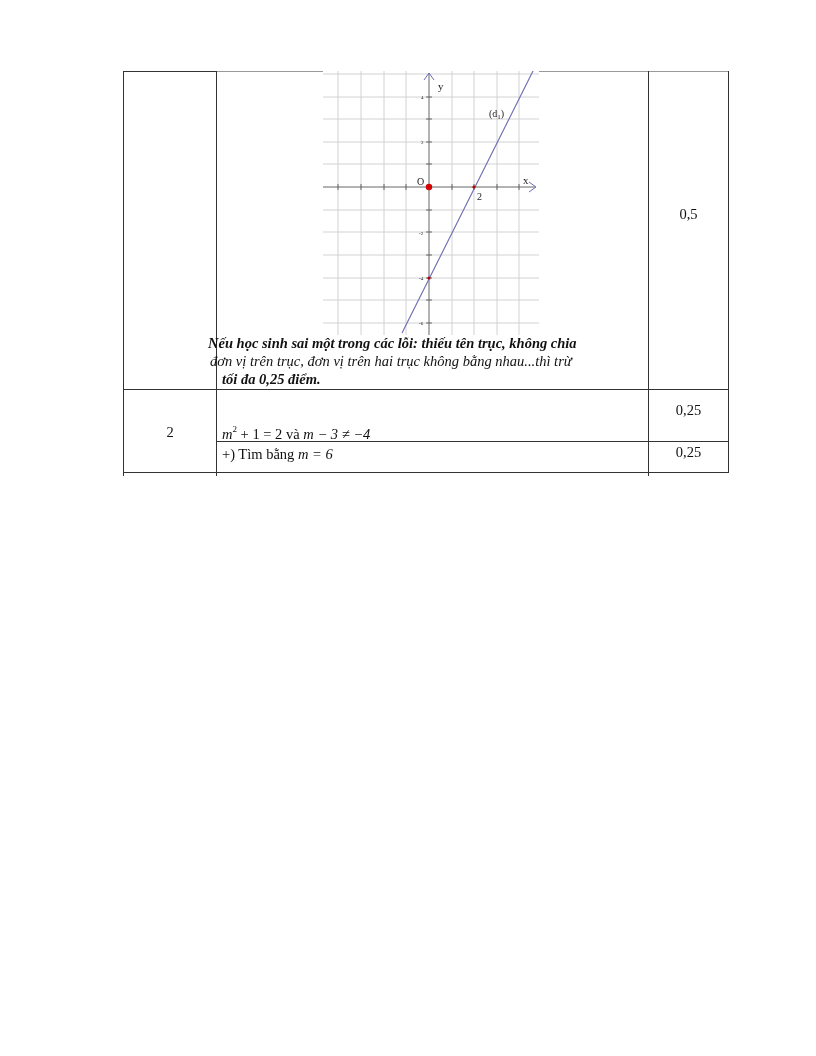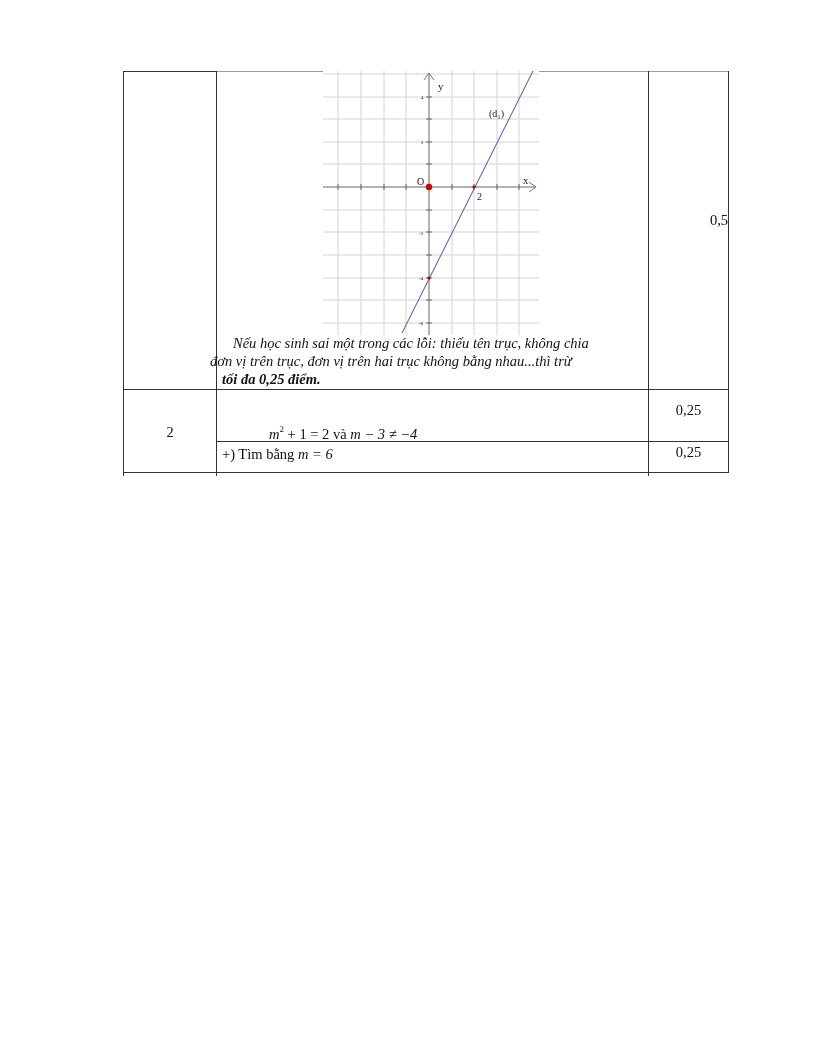--- a/index.html
+++ b/index.html
@@ -111,30 +111,30 @@
         <text x="166" y="46" font-size="10">(d<tspan font-size="7" dy="2">1</tspan><tspan dy="-2">)</tspan></text>
         <text x="98" y="28" font-size="5">4</text>
         <text x="98" y="73" font-size="5">2</text>
         <text x="96" y="164" font-size="5">-2</text>
         <text x="96" y="209" font-size="5">-4</text>
         <text x="96" y="254" font-size="5">-6</text>
       </g>
     </svg>
   </div>
 
-  <div class="cell-text italic" style="left:233px; top:334px;">Nếu học sinh sai một trong các lỗi: thiếu tên trục, không chia</div>
+  <div class="cell-text italic" style="left:208px; top:334px;font-weight:bold;">Nếu học sinh sai một trong các lỗi: thiếu tên trục, không chia</div>
   <div class="cell-text italic" style="left:210px; top:352px;">đơn vị trên trục, đơn vị trên hai trục không bằng nhau...thì trừ</div>
   <div class="cell-text italic" style="left:222px; top:370px;font-weight:bold;">tối đa 0,25 điểm.</div>
 
-  <div class="cell-text center" style="left:649px; top:211px; width:79px;text-align:right;">0,5</div>
+  <div class="cell-text center" style="left:649px; top:205px; width:79px;">0,5</div>
 
   <div class="cell-text center" style="left:124px; top:423px; width:92px;">2</div>
 
 
-  <div class="cell-text" style="left:222px; top:420px;margin-left:47px;">
+  <div class="cell-text" style="left:222px; top:420px;">
     <span class="math">m</span><span class="sup">2</span><span> + 1 = 2</span>
     <span>và</span>
     <span class="math">m − 3 ≠ −4</span>
   </div>
 
   <div class="cell-text center" style="left:649px; top:401px; width:79px;">0,25</div>
 
   <div class="cell-text" style="left:222px; top:445px;">
     <span>+) Tìm bằng</span>
     <span class="math">m = 6</span>

